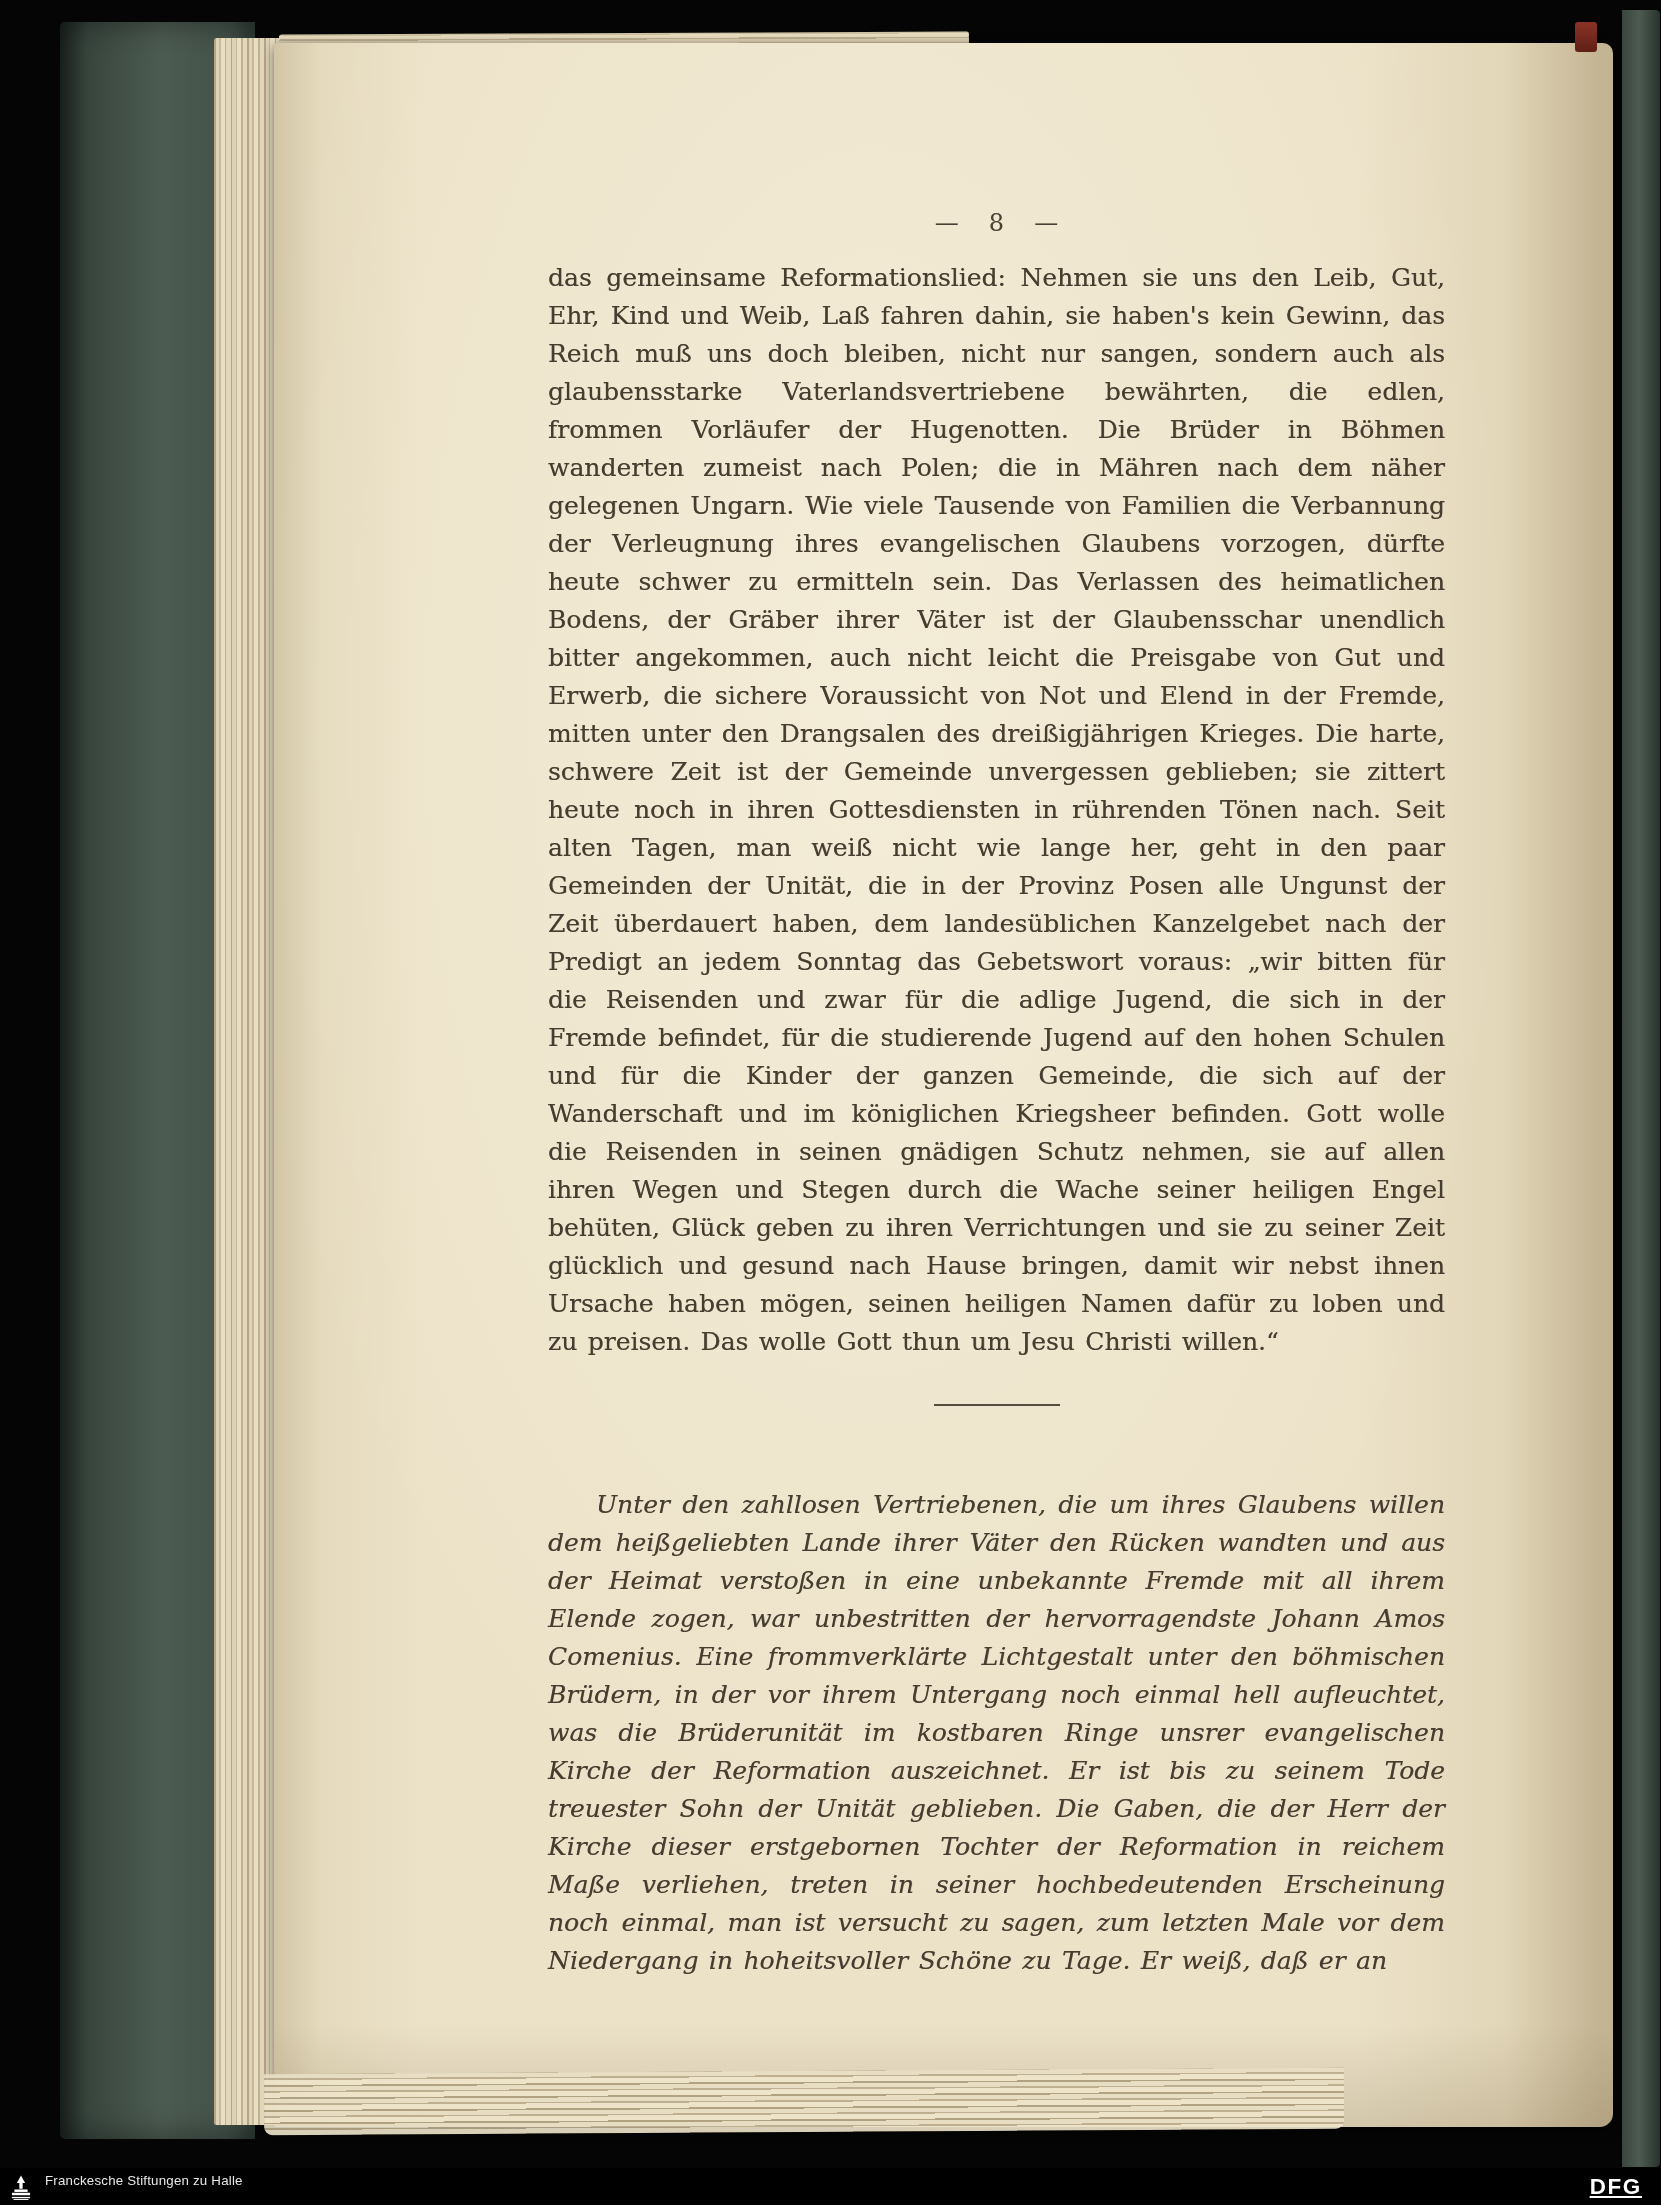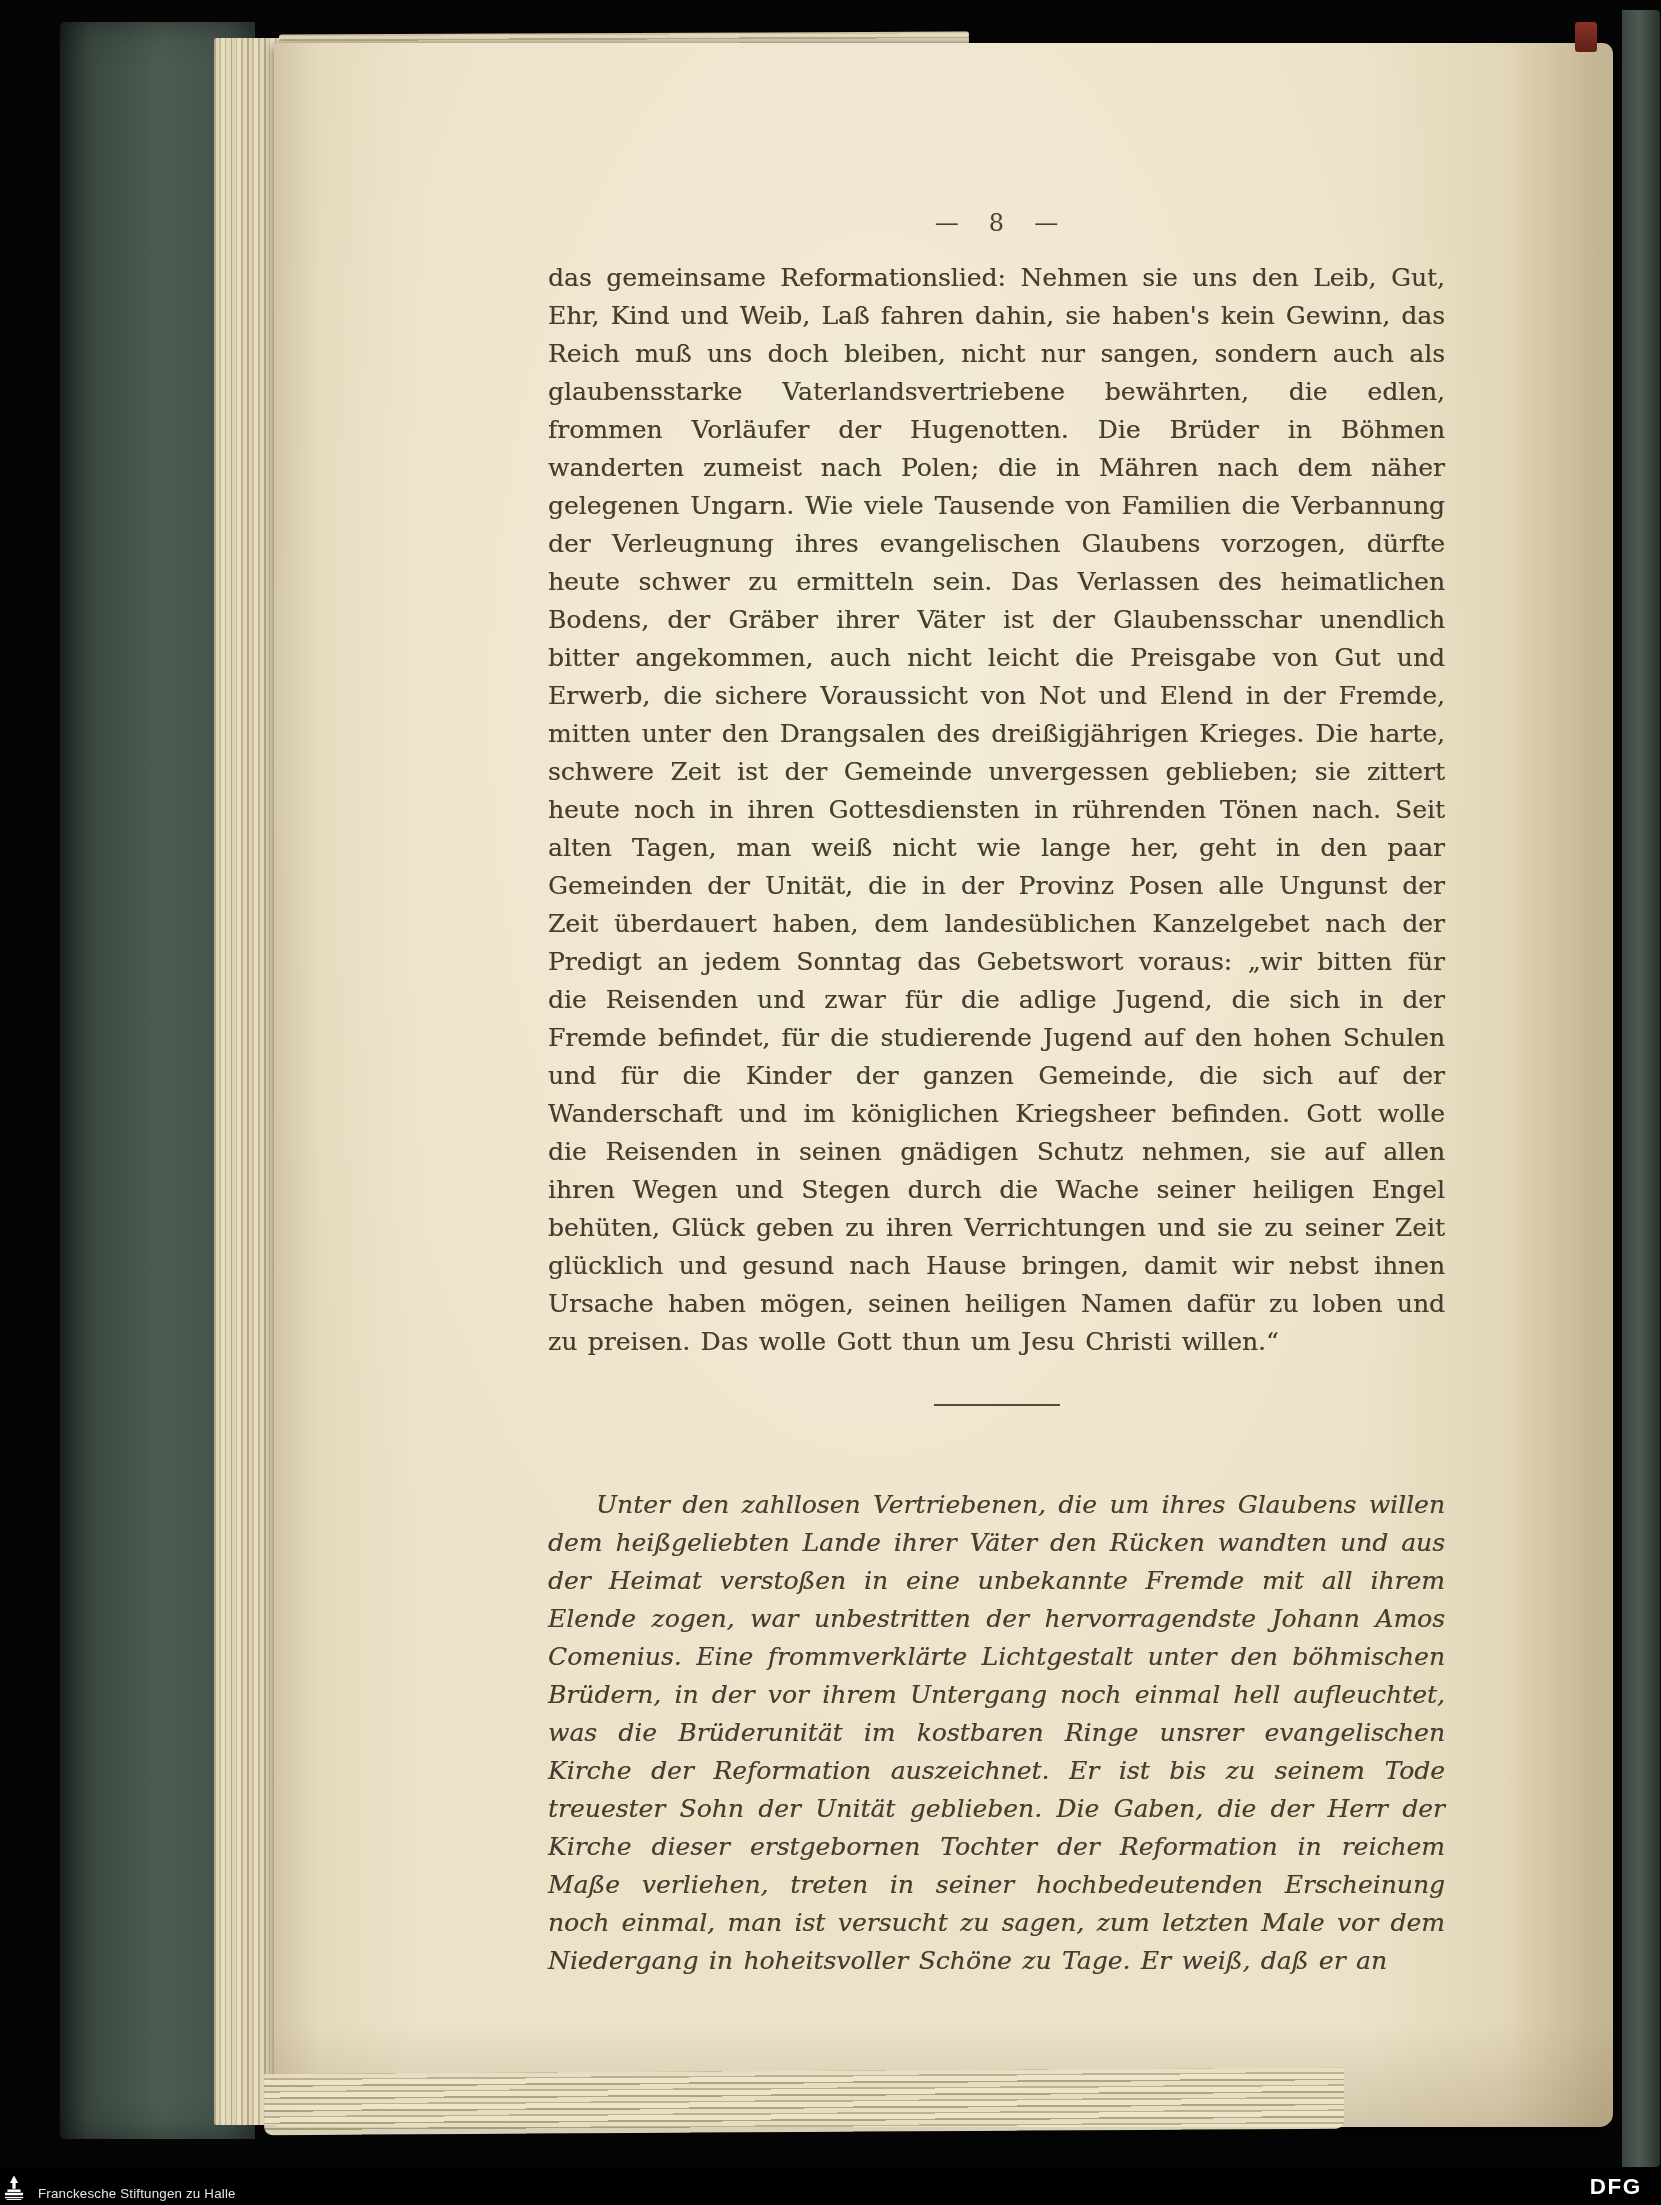--- a/index.html
+++ b/index.html
@@ -129,39 +129,40 @@
     left: 0; bottom: 0;
     width: 1662px; height: 37px;
     background: #000;
     display: flex;
     align-items: center;
     justify-content: space-between;
     font-family: "Liberation Sans", sans-serif;
   }
   .footer-left {
     display: flex;
-    align-items: flex-end;
+    align-items: flex-start;
     gap: 10px;
-    padding-left: 0;
+    padding-left: 7px;
   }
   .francke-logo {
     width: 28px; height: 28px;
     display: block;
   }
   .institution {
     color: #e8e8e8;
     font-size: 13.3px;
     letter-spacing: 0.2px;
   }
   .dfg {
     color: #ffffff;
     font-size: 22.4px;
     font-weight: bold;
     letter-spacing: 1.7px;
     padding-right: 20px;
+    text-decoration: underline;
   }
 </style>
 </head>
 <body>
 
 <div class="scan">
 
   <div class="cover-left"></div>
   <div class="stack-left"></div>
   <div class="stack-top"></div>

